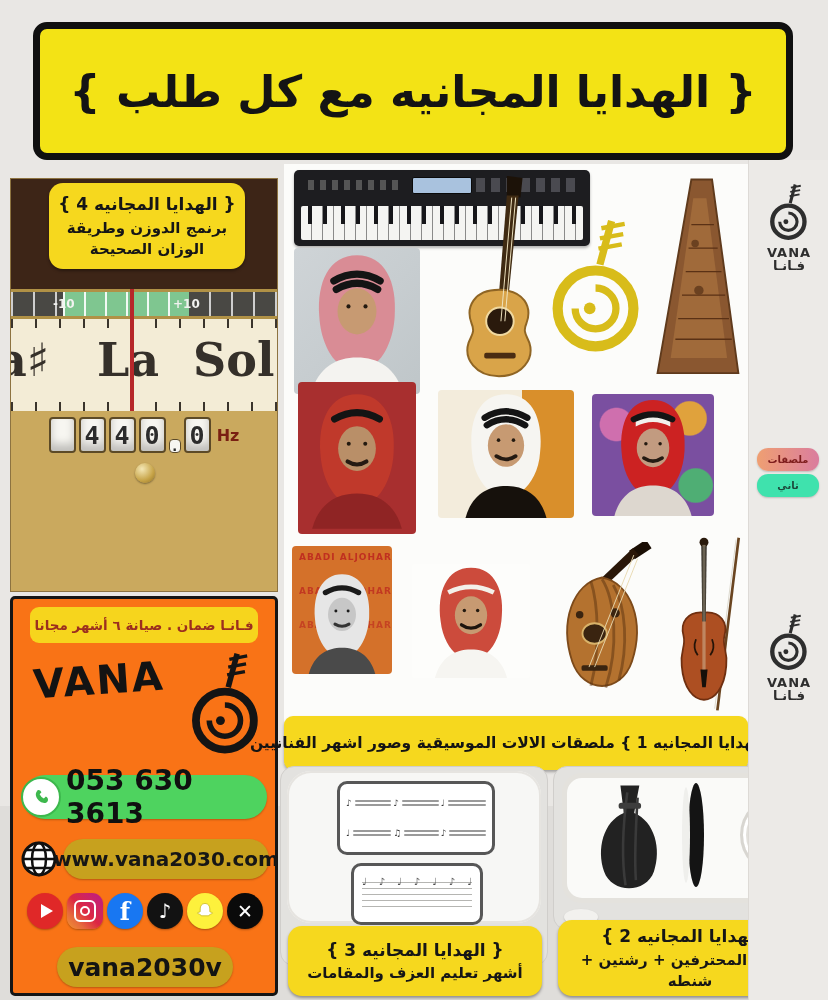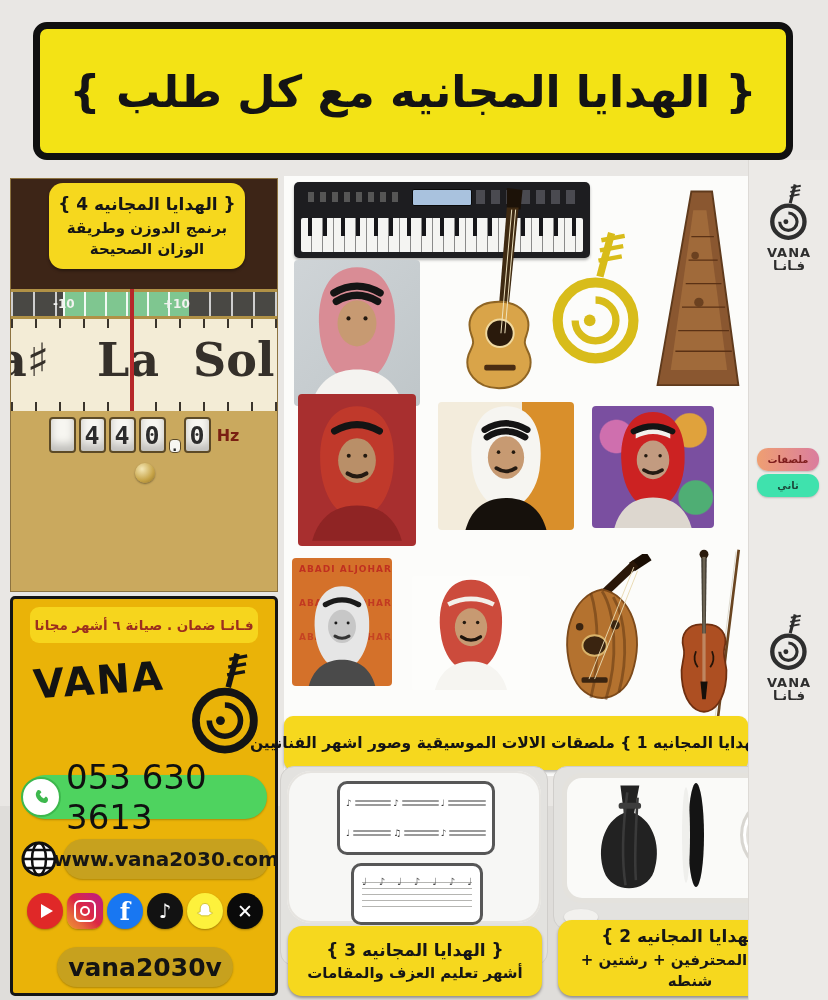--- a/index.html
+++ b/index.html
@@ -35,47 +35,47 @@
   .freq{position:absolute;left:0;top:238px;width:100%;display:flex;align-items:center;justify-content:center;gap:3px;}
   .cell{width:27px;height:36px;background:#f7f6f1;border:2px solid #5c4a27;border-radius:4px;box-sizing:border-box;
     display:flex;align-items:center;justify-content:center;font-family:"DejaVu Sans Mono",monospace;font-size:25px;font-weight:700;color:#2c2c2c;box-shadow:inset 0 -7px 8px rgba(0,0,0,.22);}
   .cell.dotc{width:12px;height:14px;border-width:1px;font-size:14px;align-self:flex-end;box-shadow:none;}
   .hz{font-size:16px;font-weight:900;color:#7a2012;margin-left:3px;}
   .knob{position:absolute;left:124px;top:284px;width:20px;height:20px;border-radius:50%;
     background:radial-gradient(circle at 35% 30%,#f4e7b5,#c7a448 60%,#8f6f23);box-shadow:0 1px 2px rgba(0,0,0,.4);}
   .g4{position:absolute;left:38px;top:4px;width:196px;height:86px;z-index:5;}
 
   
-  .card{left:10px;top:596px;width:268px;height:400px;background:#eab308;border:3px solid #151515;border-radius:5px;box-sizing:border-box;}
+  .card{left:10px;top:596px;width:268px;height:400px;background:#f97316;border:3px solid #151515;border-radius:5px;box-sizing:border-box;}
   .warranty{position:absolute;left:17px;top:8px;width:228px;height:36px;background:#f6d51d;border-radius:9px;
     display:flex;align-items:center;justify-content:center;font-size:13.5px;font-weight:900;color:#9c2f1f;}
   .brand-en{position:absolute;left:20px;top:58px;font-size:40px;font-weight:900;letter-spacing:2px;color:#131313;transform:rotate(-4deg);}
   .brand-ar{position:absolute;left:26px;top:104px;font-size:33px;font-weight:900;color:#131313;}
   .card-oud{position:absolute;right:10px;top:40px;width:78px;height:132px;color:#141414;}
   .pill{position:absolute;display:flex;align-items:center;justify-content:center;border-radius:24px;box-shadow:0 1px 2px rgba(0,0,0,.25);}
   .phone-pill{left:10px;top:176px;width:244px;height:44px;background:#4ed35f;}
-  .phone-num{font-size:34px;font-weight:400;color:#101010;margin-left:43px;}
+  .phone-num{font-size:28px;font-weight:700;color:#101010;margin-left:43px;}
   .wa-badge{position:absolute;left:-2px;top:2px;width:40px;height:40px;border-radius:50%;background:#fff;border:2px solid #3db84d;box-sizing:border-box;
     display:flex;align-items:center;justify-content:center;}
   .site-row{position:absolute;left:6px;top:238px;width:256px;height:44px;}
   .globe{position:absolute;left:0;top:2px;width:40px;height:40px;}
   .site-pill{position:absolute;left:44px;top:2px;width:206px;height:40px;background:#c7a11e;border-radius:20px;
     display:flex;align-items:center;justify-content:center;font-size:20px;font-weight:900;color:#161616;box-shadow:0 1px 2px rgba(0,0,0,.25);}
   .socials{position:absolute;left:8px;top:294px;width:248px;display:flex;gap:4px;justify-content:center;}
   .soc{width:36px;height:36px;border-radius:50%;display:flex;align-items:center;justify-content:center;color:#fff;font-weight:900;box-shadow:0 1px 2px rgba(0,0,0,.3);}
   .yt{background:#e02828;} .fb{background:#1877f2;font-family:"DejaVu Serif",serif;font-size:24px;}
   .ig{border-radius:11px;background:linear-gradient(45deg,#f09433,#e6683c,#dc2743,#cc2366,#bc1888);}
   .tk{background:#121212;font-size:20px;} .sc{background:#fdf13c;} .xx{background:#0a0a0a;font-size:19px;}
   .yt-tri{width:0;height:0;border-left:12px solid #fff;border-top:7px solid transparent;border-bottom:7px solid transparent;margin-left:3px;}
   .ig-in{width:18px;height:18px;border:2.5px solid #fff;border-radius:6px;position:relative;}
   .ig-in:before{content:"";position:absolute;left:4px;top:4px;width:6px;height:6px;border:2px solid #fff;border-radius:50%;}
   .handle-pill{left:44px;top:348px;width:176px;height:40px;background:#c7a11e;font-size:25px;font-weight:900;color:#131313;}
 
   
-  .collage{left:284px;top:176px;width:464px;height:600px;background:#fcfcfa;}
+  .collage{left:284px;top:164px;width:464px;height:600px;background:#fcfcfa;}
   .photo{position:absolute;overflow:hidden;border-radius:4px;}
   .person{position:absolute;left:0;bottom:0;width:100%;height:100%;}
   .p-hood{fill:var(--hood,#fff);} .p-face{fill:var(--skin,#c79a72);}
   .p-agal{stroke:var(--agal,#151515);stroke-width:6;fill:none;stroke-linecap:round;}
   .p-must{stroke:var(--must,transparent);stroke-width:3.5;fill:none;stroke-linecap:round;}
   .p-body{fill:var(--thobe,#f3f2ef);} .p-eye{fill:#241a10;}
   .album-line{font-size:9px;font-weight:900;color:#c03020;letter-spacing:1px;white-space:nowrap;}
 
   
   .kbd{left:10px;top:6px;width:296px;height:76px;background:#1d1d20;border-radius:5px;box-shadow:0 2px 3px rgba(0,0,0,.3);}
@@ -150,21 +150,21 @@
     <div class="tuner-top"></div>
 
     <div class="gift-label g4" dir="rtl">
       <div class="gift-title">{ الهدايا المجانيه 4 }</div>
       <div class="gift-desc">برنمج الدوزن وطريقة الوزان الصحيحة</div>
     </div>
 
     <div class="tuner-scale">
       <div class="scale-green"></div>
       <span class="scale-num" style="left:42px;">-10</span>
-      <span class="scale-num" style="left:152px;text-align:right;">+10</span>
+      <span class="scale-num" style="left:162px;text-align:right;">+10</span>
     </div>
 
     <div class="tuner-notes">
       <span class="note" style="left:-14px;">a♯</span>
       <span class="note" style="left:86px;">La</span>
       <span class="note" style="left:182px;">Sol♯</span>
     </div>
 
     <div class="needle"></div>
 

